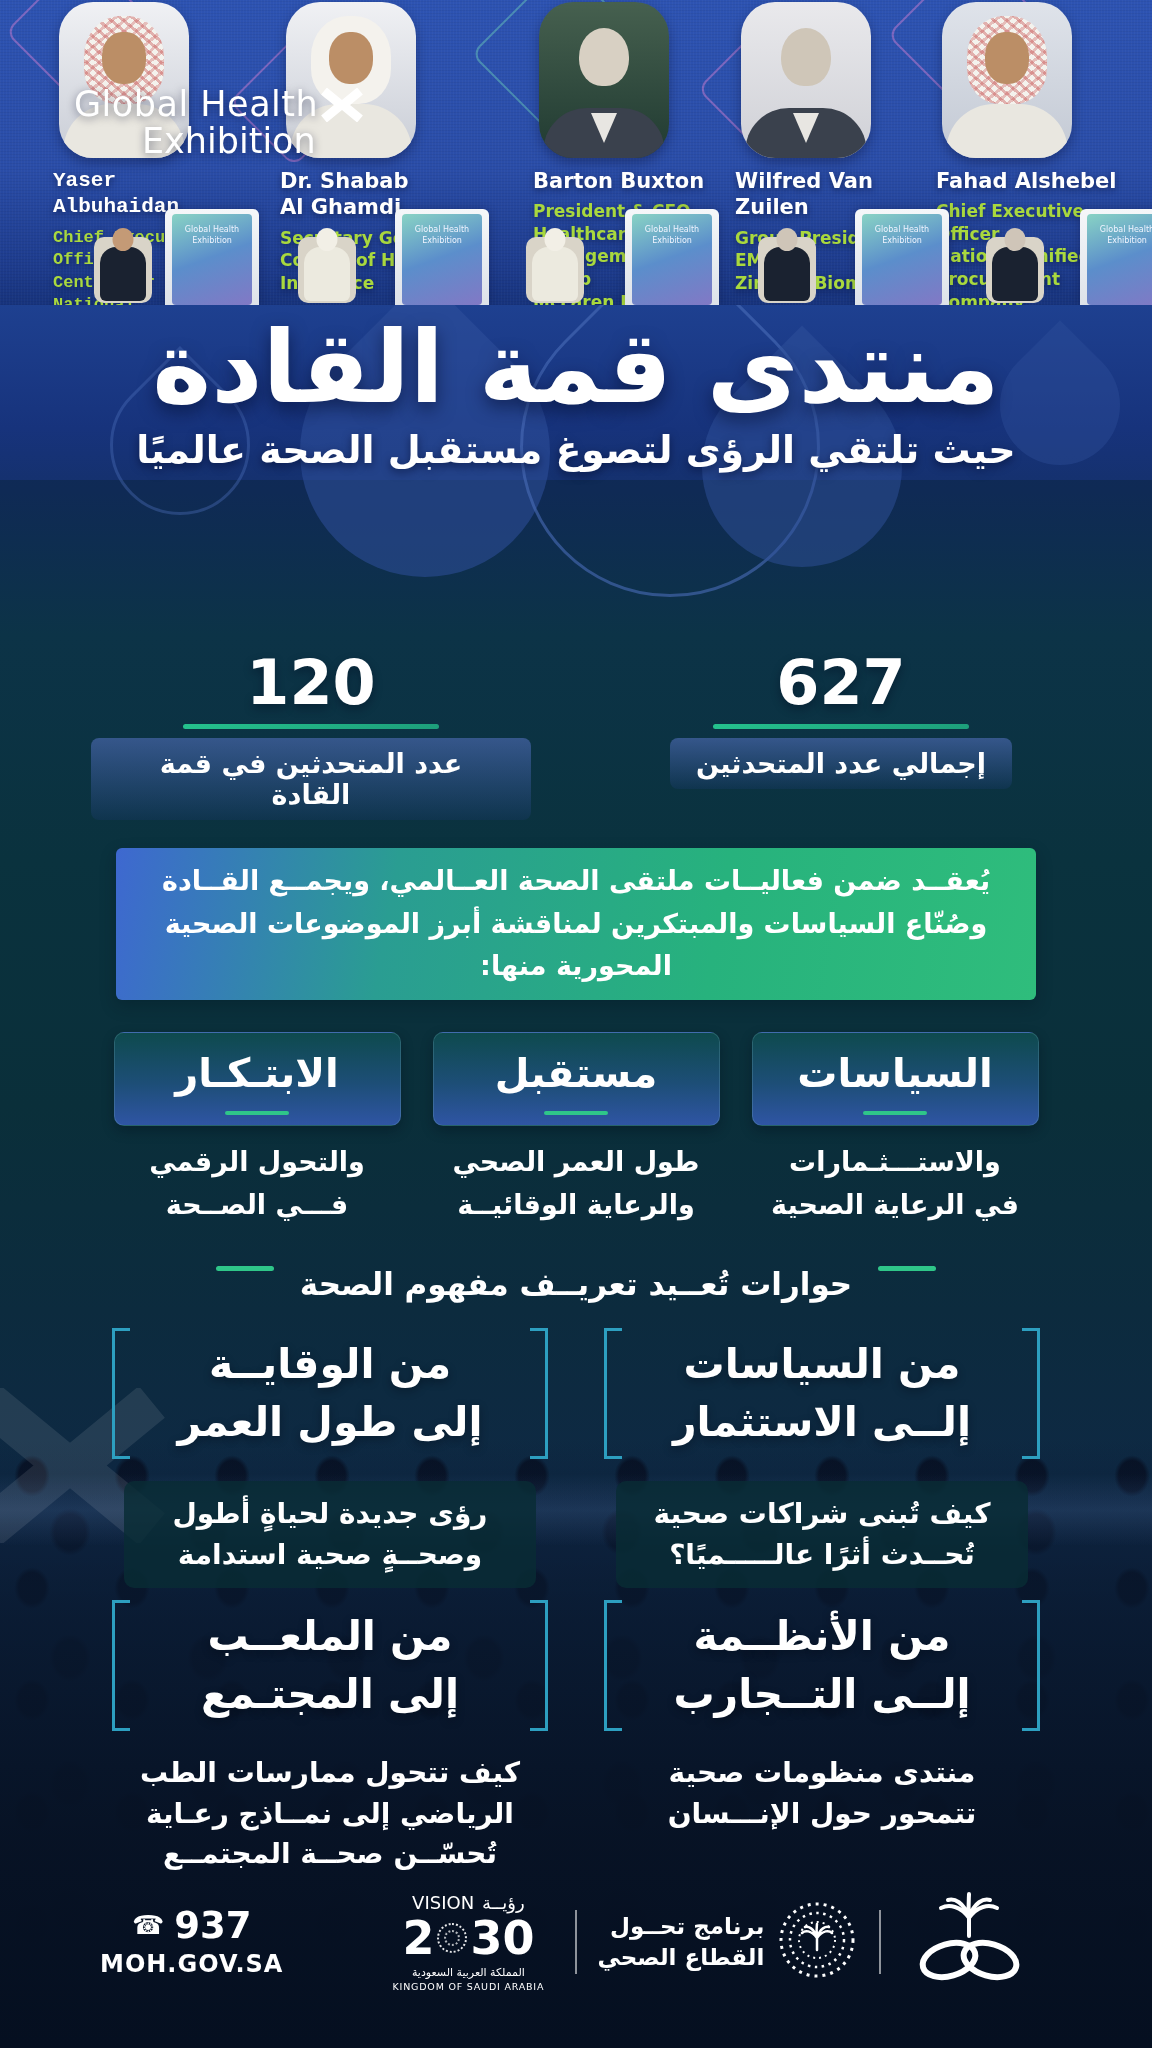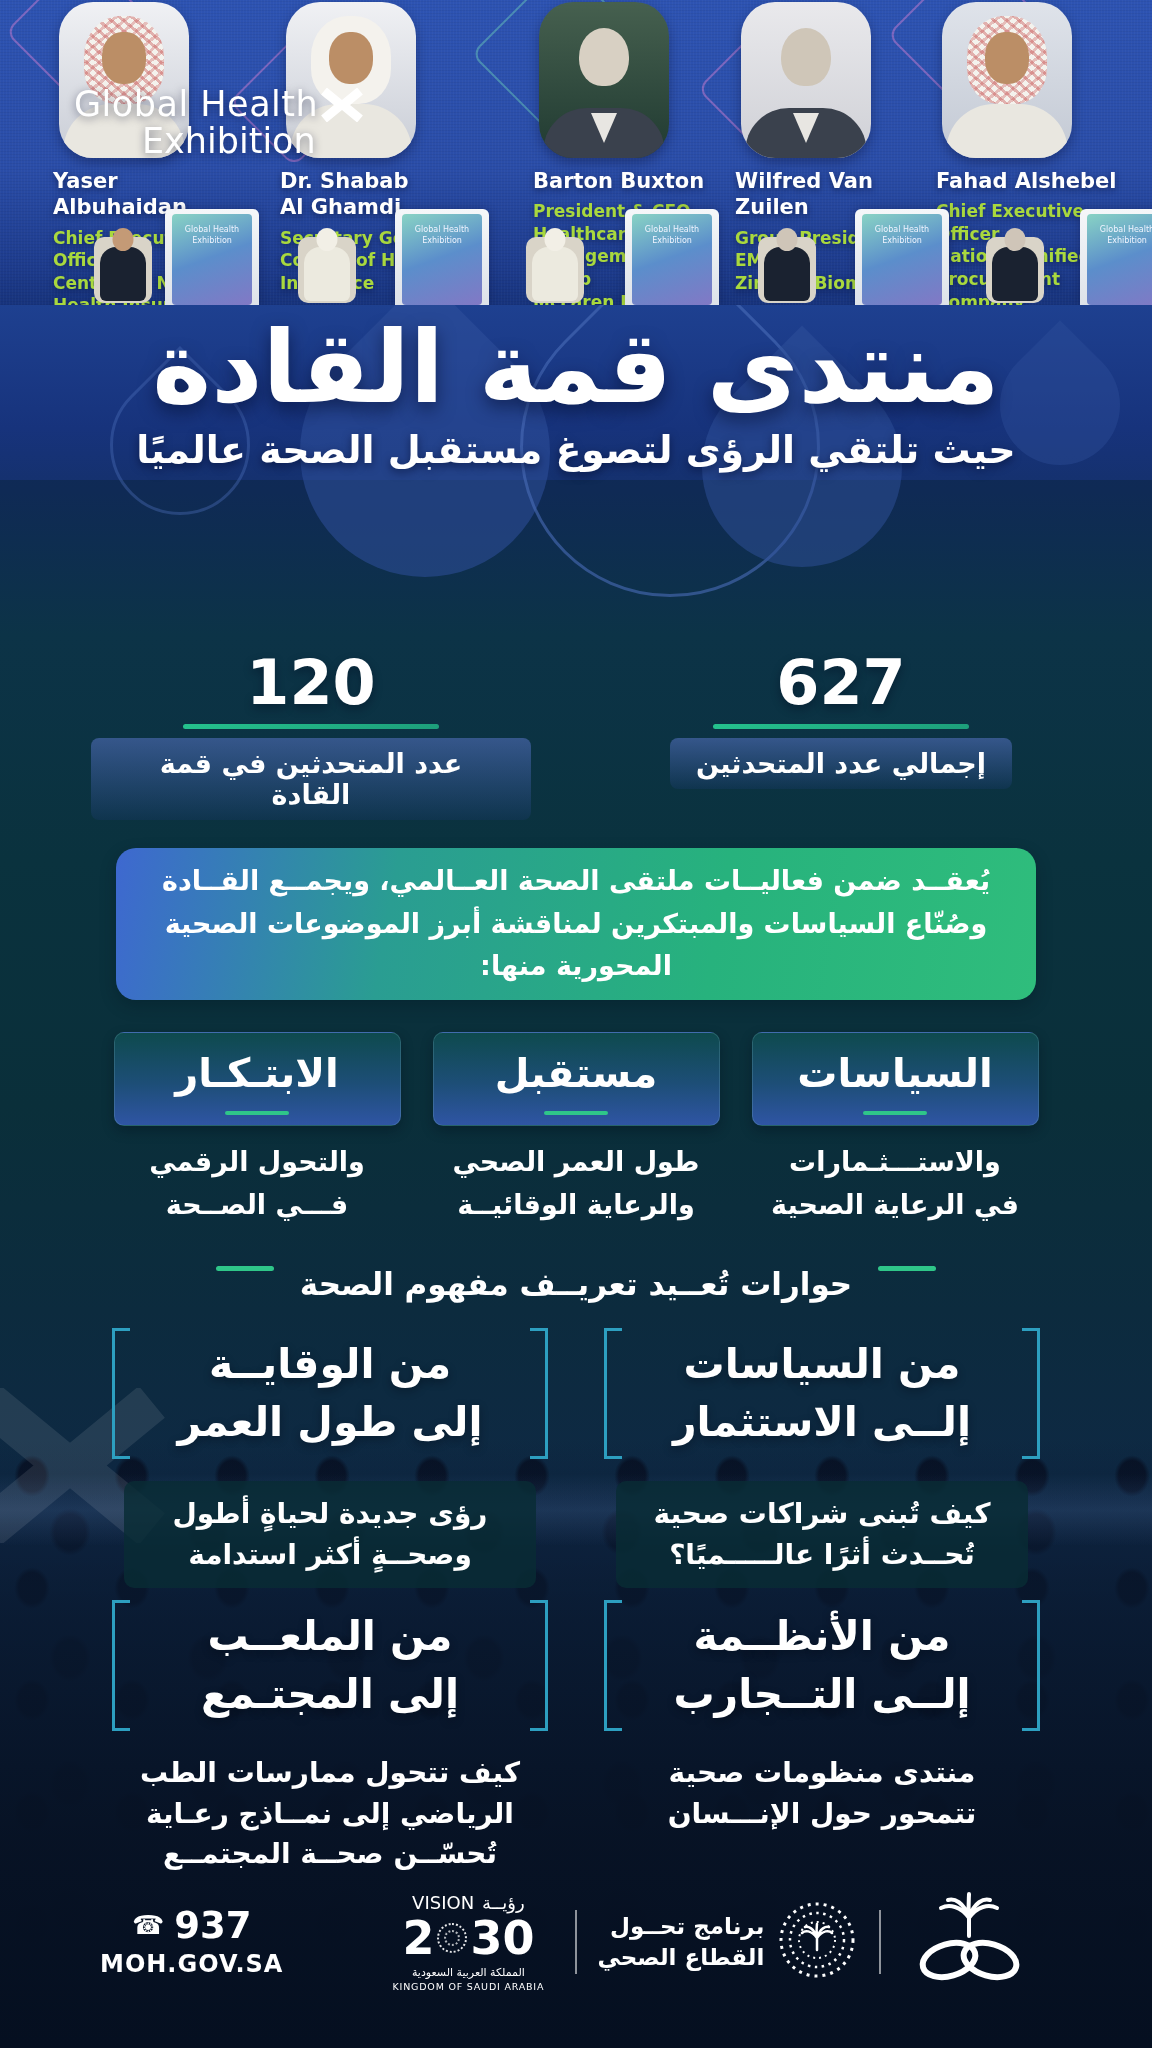--- a/index.html
+++ b/index.html
@@ -65,21 +65,21 @@
     text-shadow:0 7px 18px rgba(0,10,40,.55);}
   .h-sub{position:relative;z-index:2;margin-top:8px;font-size:38px;font-weight:bold;text-shadow:0 3px 9px rgba(0,10,40,.55);}
   
   .flow{position:absolute;top:480px;left:0;width:100%;z-index:1;}
   .stats{display:flex;justify-content:center;gap:90px;padding-top:172px;}
   .stat{width:440px;text-align:center;}
   .stat-num{font-size:62px;font-weight:bold;line-height:1;text-shadow:0 4px 10px rgba(0,10,30,.4);}
   .stat-bar{width:256px;height:5px;border-radius:3px;margin:10px auto 0;background:linear-gradient(90deg,#25c18d,#1d9f7b);}
   .stat-box{display:inline-block;margin-top:9px;padding:10px 26px;border-radius:8px;font-size:27px;font-weight:bold;
     background:linear-gradient(180deg,rgba(88,116,198,.55),rgba(35,62,140,.18));}
-  .intro{margin:28px auto 0;width:920px;border-radius:20px;padding:12px 26px;
+  .intro{margin:28px auto 0;width:920px;border-radius:6px;padding:12px 26px;
     background:linear-gradient(100deg,#3e68d0 0%,#2a9d92 30%,#27b27d 65%,#2fbd7c 100%);
     box-shadow:0 6px 16px rgba(0,20,30,.3);}
   .intro p{margin:0;font-size:27px;font-weight:bold;line-height:1.58;text-align:center;}
   .topics{display:flex;justify-content:center;gap:32px;margin-top:32px;}
   .topic{width:287px;text-align:center;}
   .topic-box{position:relative;height:94px;border-radius:10px;display:flex;align-items:center;justify-content:center;
     background:linear-gradient(180deg,#0e4a4e 0%,#1d4e77 55%,#2f55a4 100%);
     border:1px solid rgba(130,190,210,.22);box-shadow:0 5px 12px rgba(0,15,25,.35);}
   .topic-box .t{font-size:40px;font-weight:bold;margin-bottom:12px;}
   .topic-box .u{position:absolute;bottom:10px;left:50%;transform:translateX(-50%);width:64px;height:4px;border-radius:2px;background:#2fc689;}
@@ -138,21 +138,21 @@
 
 <div class="poster">
 
   <header class="photo-strip">
     <div class="deco" style="left:28px;top:-24px;width:112px;height:112px;"></div>
     <div class="deco" style="left:248px;top:56px;width:92px;height:92px;"></div>
     <div class="deco green" style="left:498px;top:-12px;width:132px;height:132px;"></div>
     <div class="deco" style="left:718px;top:38px;width:102px;height:102px;"></div>
     <div class="deco" style="left:912px;top:-26px;width:122px;height:122px;"></div>
 
-    <div class="speaker s1 red" style="left:53px;">
+    <div class="speaker s1 red" style="left:53px;font-family:Liberation Mono, monospace;">
       <div class="frame">
         <div class="ghutra"></div>
         <div class="face"></div>
         <div class="thobe"></div>
       </div>
       <div class="sname">Yaser Albuhaidan</div>
       <div class="stitle">Chief Executive Officer
 Center for National
 Health Insurance</div>
     </div>
@@ -341,21 +341,21 @@
 تُحــدث أثرًا عالـــــميًا؟</div>
       </div>
       <div class="dlg">
         <div class="titlewrap">
           <span class="brk l"></span>
           <span class="brk r"></span>
           <div class="dlg-title">من الوقايــة
 إلى طول العمر</div>
         </div>
         <div class="dlg-desc boxed">رؤى جديدة لحياةٍ أطول
-وصحــةٍ أكثر استدامة</div>
+وصحــةٍ صحية استدامة</div>
       </div>
     </div>
 
     <div class="dlg-row r2" dir="rtl">
       <div class="dlg">
         <div class="titlewrap">
           <span class="brk l"></span>
           <span class="brk r"></span>
           <div class="dlg-title">من الأنظــمة
 إلــى التــجارب</div>

